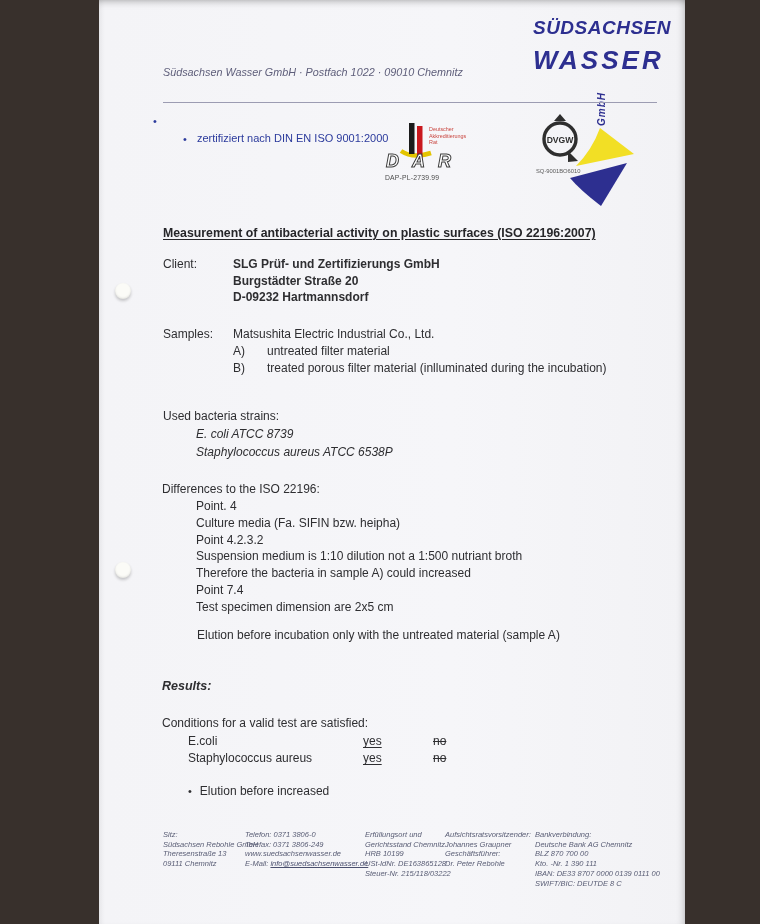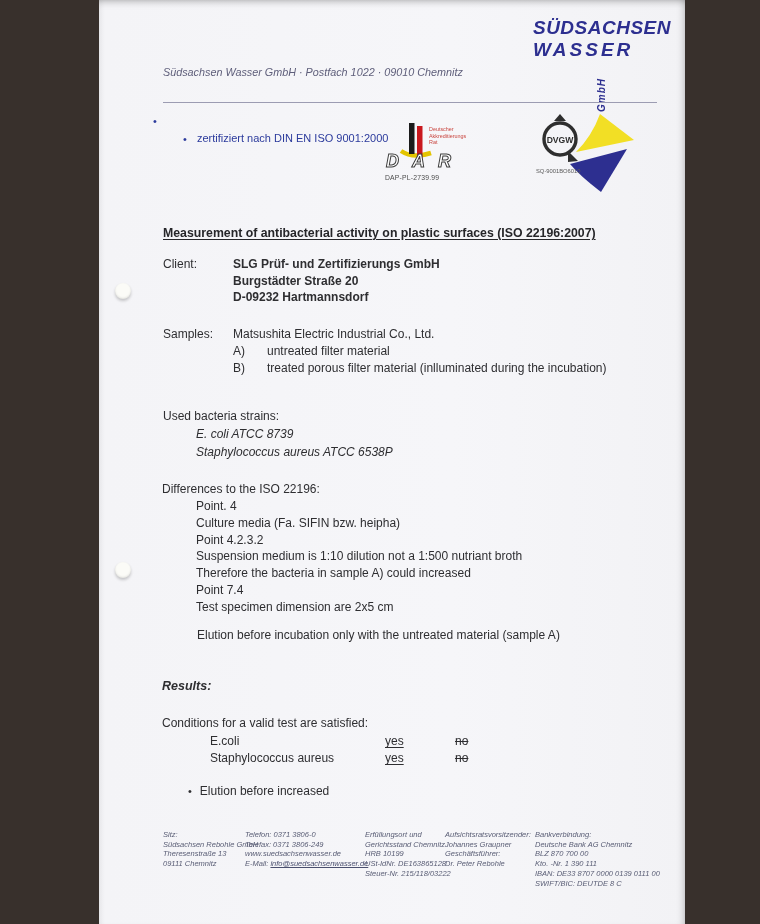--- a/index.html
+++ b/index.html
@@ -25,21 +25,21 @@
     background:#fbfbf7;
     box-shadow:0 2px 3px rgba(0,0,0,.20), inset 0 -1px 2px rgba(0,0,0,.10);
   }
 
   .sender{left:64px;top:66px;font-size:10.8px;font-style:italic;color:#5e5e7a;white-space:nowrap;}
   .header-rule{left:64px;top:102px;width:494px;height:1px;background:#9c9cb2;}
 
   .logo{right:14px;top:18px;display:flex;align-items:center;flex-direction:column;}
   .logo-text{text-align:left;color:#2d2f90;font-style:italic;font-weight:bold;line-height:1;}
   .logo-l1{font-size:19px;letter-spacing:.5px;}
-  .logo-l2{font-size:19px;letter-spacing:3px;margin-top:3px;}
+  .logo-l2{font-size:26px;letter-spacing:3px;margin-top:10px;}
   .logo-gmbh{
     color:#2d2f90;font-size:10px;font-weight:bold;font-style:italic;
     writing-mode:vertical-rl;transform:rotate(180deg);
     height:52px;margin:1px 1px 0 1px;letter-spacing:1px;
   }
   .logo-arrow{margin-top:0;}
 
   .accr{left:54px;top:113px;width:250px;color:#2b3a9c;font-size:11px;line-height:15.8px;}
   .accr-row{display:flex;}
   .accr-bullet{width:14px;flex:none;font-size:11px;padding-top:1px;}
@@ -55,21 +55,21 @@
   .body-block{font-size:12px;color:#2e2e31;line-height:16.5px;}
   .label-col{left:64px;font-weight:normal;}
   .content-col{left:134px;}
   .skey{display:inline-block;width:34px;}
 
   .strain-items{left:97px;top:426px;font-style:italic;line-height:17.5px;}
   .diff-lines{left:97px;top:498px;line-height:16.8px;}
   .elution-note{left:98px;top:627px;}
   .results-label{left:63px;top:679px;font-size:12.5px;font-weight:bold;font-style:italic;}
   .cond-intro{left:63px;top:715px;}
-  .cond-rows{left:111px;top:733px;line-height:17px;}
+  .cond-rows{left:89px;top:733px;line-height:17px;}
   .cond-name{display:inline-block;width:175px;}
   .cond-yes{display:inline-block;width:70px;}
   .bullet-note{left:89px;top:783px;}
   .dot{font-size:11px;}
 
   .footer-col{top:830px;font-size:7.5px;font-style:italic;color:#585c74;line-height:9.7px;white-space:nowrap;}
   .fc1{left:64px;} .fc2{left:146px;} .fc3{left:266px;} .fc4{left:346px;} .fc5{left:436px;}
   .email-link{text-decoration:underline;color:#4a4f6e;}
 </style>
 </head>

